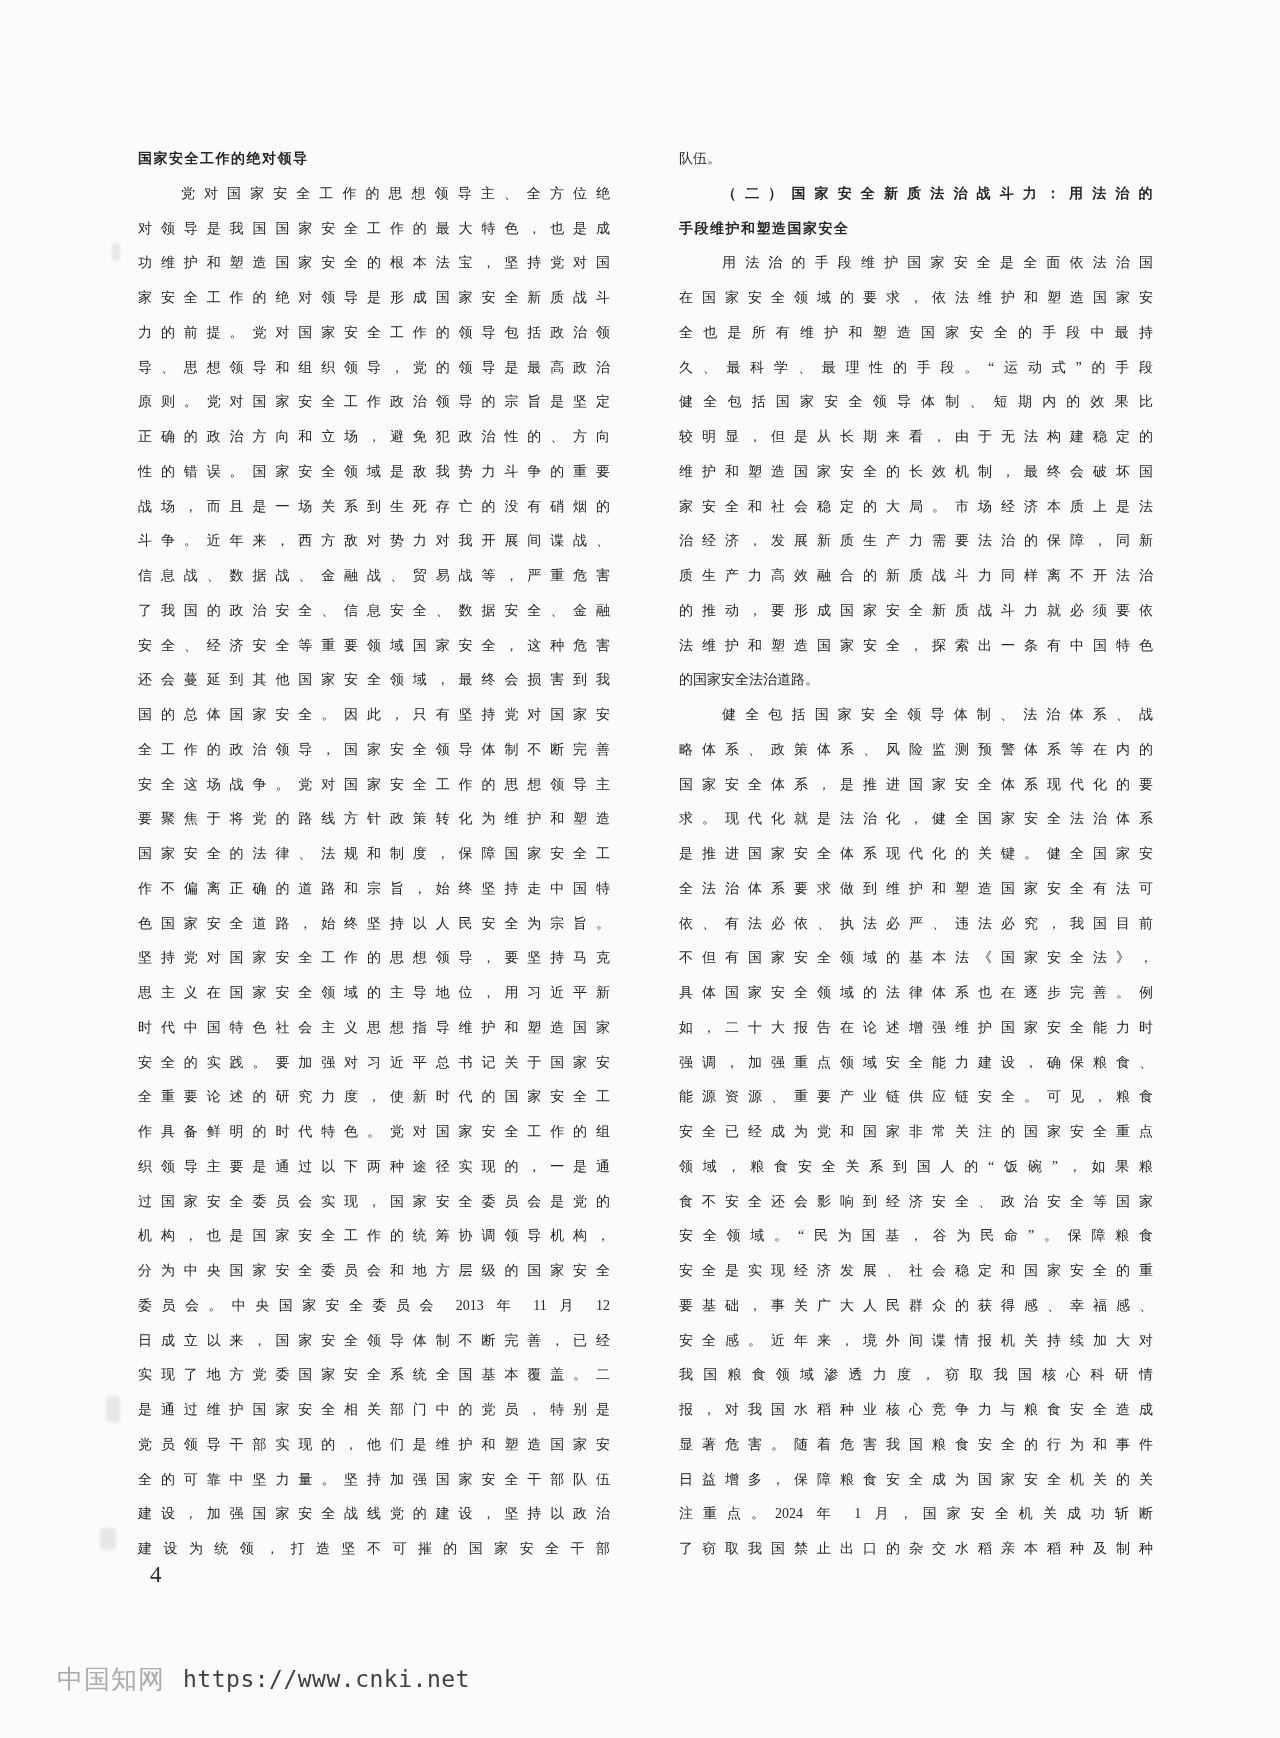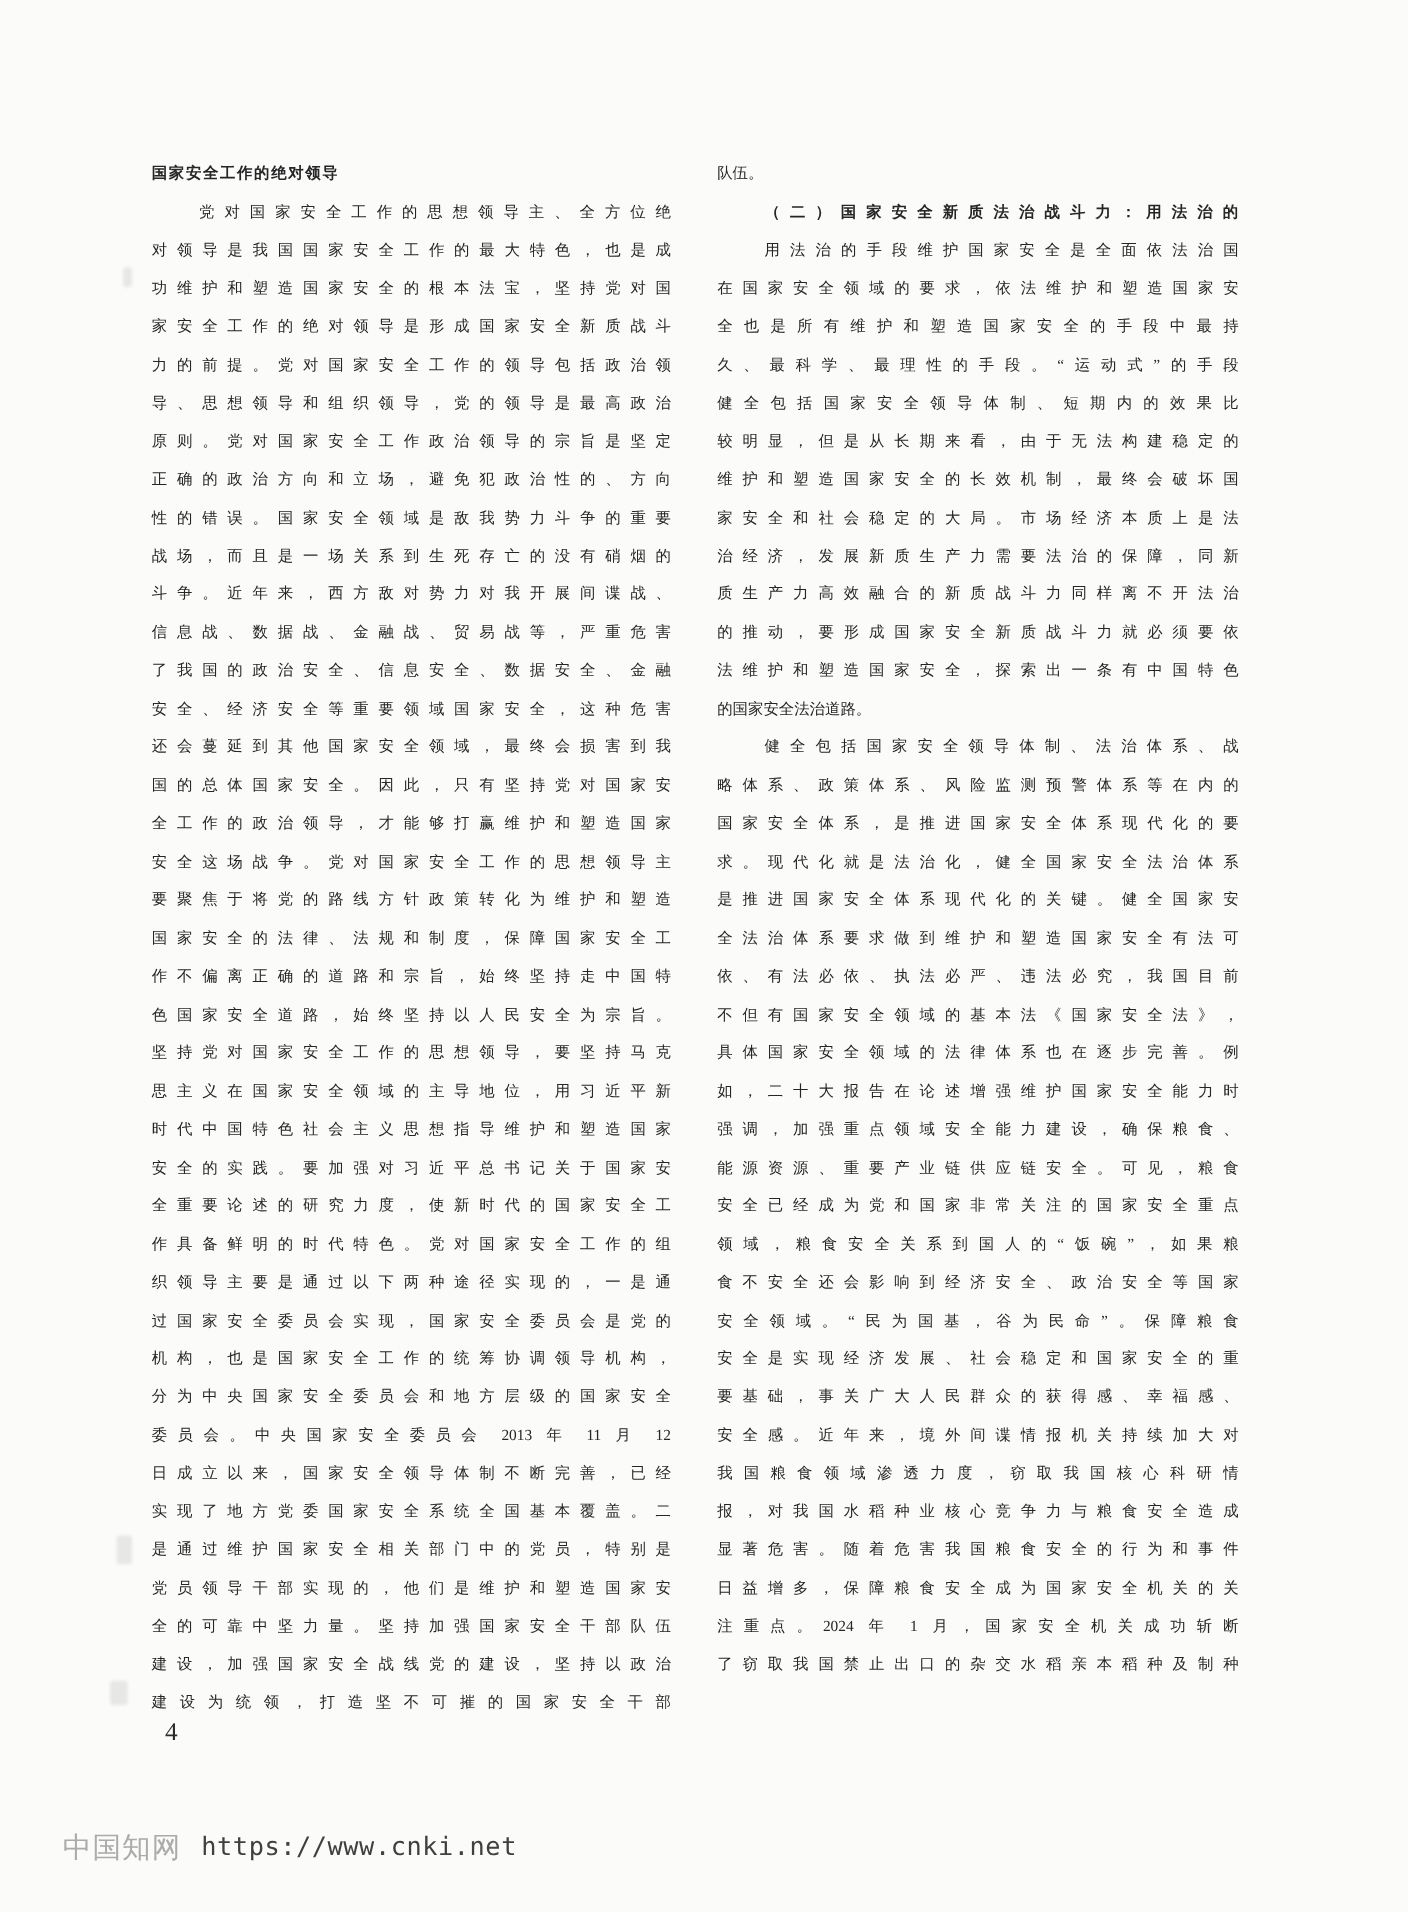--- a/index.html
+++ b/index.html
@@ -11,21 +11,21 @@
     position:relative;
     overflow:hidden;
   }
   .page{position:absolute;inset:0;}
   .col{
     position:absolute;
     top:142px;
     font-size:14px;
   }
   .col-left{left:138px;width:472px;}
-  .col-right{left:652px;width:474px;}
+  .col-right{left:679px;width:474px;}
   .line{
     height:34.75px;
     line-height:34.75px;
     text-align:justify;
     text-align-last:justify;
     white-space:normal;
     overflow:visible;
   }
   .line.end{text-align-last:left;}
   .line.ind{text-indent:43px;}
@@ -74,21 +74,21 @@
       <div class="line">原则。党对国家安全工作政治领导的宗旨是坚定</div>
       <div class="line">正确的政治方向和立场，避免犯政治性的、方向</div>
       <div class="line">性的错误。国家安全领域是敌我势力斗争的重要</div>
       <div class="line">战场，而且是一场关系到生死存亡的没有硝烟的</div>
       <div class="line">斗争。近年来，西方敌对势力对我开展间谍战、</div>
       <div class="line">信息战、数据战、金融战、贸易战等，严重危害</div>
       <div class="line">了我国的政治安全、信息安全、数据安全、金融</div>
       <div class="line">安全、经济安全等重要领域国家安全，这种危害</div>
       <div class="line">还会蔓延到其他国家安全领域，最终会损害到我</div>
       <div class="line">国的总体国家安全。因此，只有坚持党对国家安</div>
-      <div class="line">全工作的政治领导，才能够打赢维护和塑造国家</div>
+      <div class="line">全工作的政治领导，国家安全领导体制不断完善</div>
       <div class="line">安全这场战争。党对国家安全工作的思想领导主</div>
       <div class="line">要聚焦于将党的路线方针政策转化为维护和塑造</div>
       <div class="line">国家安全的法律、法规和制度，保障国家安全工</div>
       <div class="line">作不偏离正确的道路和宗旨，始终坚持走中国特</div>
       <div class="line">色国家安全道路，始终坚持以人民安全为宗旨。</div>
       <div class="line">坚持党对国家安全工作的思想领导，要坚持马克</div>
       <div class="line">思主义在国家安全领域的主导地位，用习近平新</div>
       <div class="line">时代中国特色社会主义思想指导维护和塑造国家</div>
       <div class="line">安全的实践。要加强对习近平总书记关于国家安</div>
       <div class="line">全重要论述的研究力度，使新时代的国家安全工</div>
@@ -103,20 +103,21 @@
       <div class="line">是通过维护国家安全相关部门中的党员，特别是</div>
       <div class="line">党员领导干部实现的，他们是维护和塑造国家安</div>
       <div class="line">全的可靠中坚力量。坚持加强国家安全干部队伍</div>
       <div class="line">建设，加强国家安全战线党的建设，坚持以政治</div>
       <div class="line">建设为统领，打造坚不可摧的国家安全干部</div>
     </div>
 
   <div class="col col-right">
       <div class="line end">队伍。</div>
       <div class="line h ind">（二）国家安全新质法治战斗力：用法治的</div>
+      <div class="line h end">手段维护和塑造国家安全</div>
       <div class="line ind">用法治的手段维护国家安全是全面依法治国</div>
       <div class="line">在国家安全领域的要求，依法维护和塑造国家安</div>
       <div class="line">全也是所有维护和塑造国家安全的手段中最持</div>
       <div class="line">久、最科学、最理性的手段。“运动式”的手段</div>
       <div class="line">健全包括国家安全领导体制、短期内的效果比</div>
       <div class="line">较明显，但是从长期来看，由于无法构建稳定的</div>
       <div class="line">维护和塑造国家安全的长效机制，最终会破坏国</div>
       <div class="line">家安全和社会稳定的大局。市场经济本质上是法</div>
       <div class="line">治经济，发展新质生产力需要法治的保障，同新</div>
       <div class="line">质生产力高效融合的新质战斗力同样离不开法治</div>

